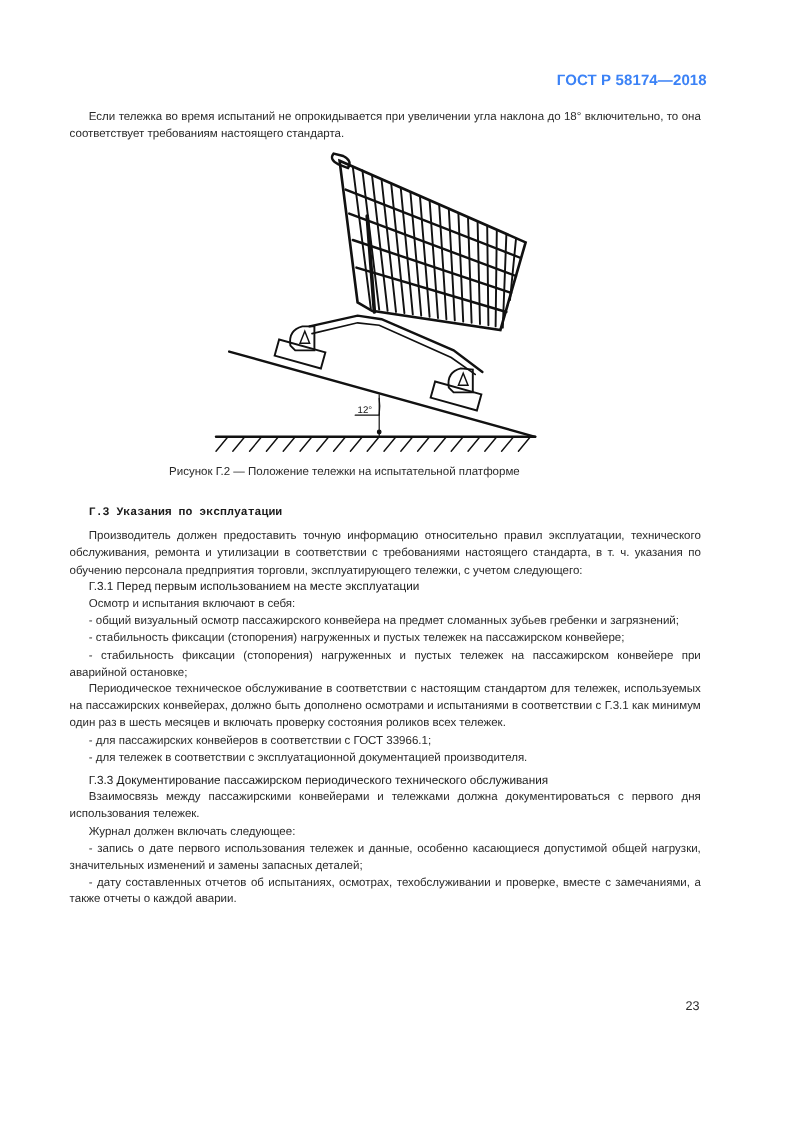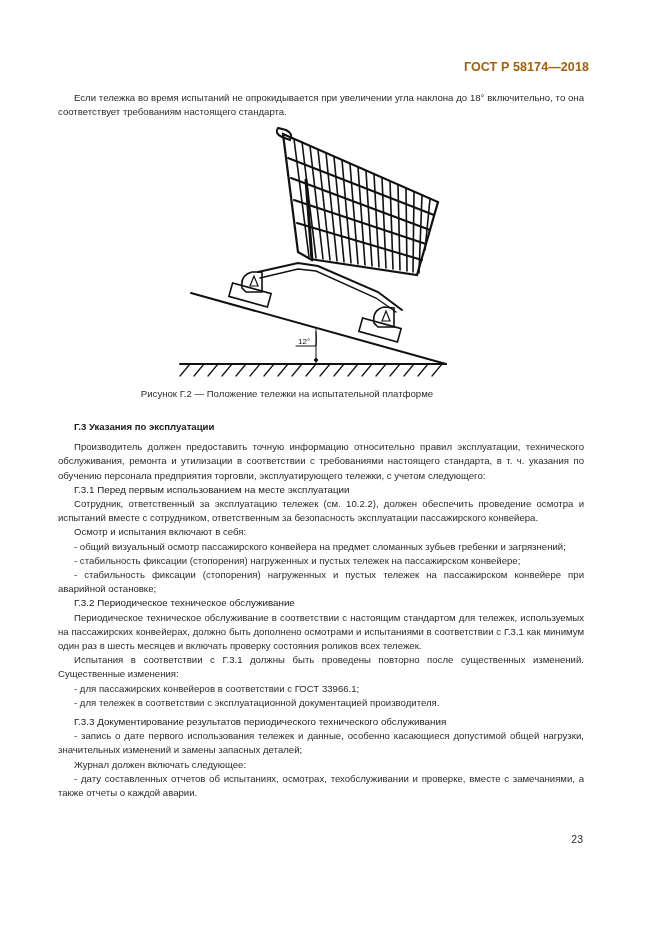--- a/index.html
+++ b/index.html
@@ -1,21 +1,21 @@
 <!DOCTYPE html>
 <html><head>
 <meta charset="utf-8">
 <style>
   html, body { margin: 0; padding: 0; background: #ffffff; }
   body { width: 661px; height: 935px; position: relative; overflow: hidden;
          font-family: "Liberation Sans", sans-serif; color: #2a2a2a; }
-  .hdr { position: absolute; top: 60px; right: 72px; font-weight: bold; font-size: 12.5px; color: #a16207; letter-spacing: 0.1px; }
+  .hdr { position: absolute; top: 60px; right: 72px; font-weight: bold; font-size: 12.5px; color: #3b82f6; letter-spacing: 0.1px; }
   .txt { position: absolute; left: 58px; width: 526px; font-size: 9.6px; line-height: 14.2px; text-align: justify; }
   .p { text-indent: 16px; margin: 0; }
-  .h { text-indent: 16px; margin: 0; font-weight: bold; color: #1a1a1a; }
+  .h { text-indent: 16px; margin: 0; font-weight: bold; color: #1a1a1a; font-family: Liberation Mono, monospace; }
   .sec { margin: 0 0 0 16px; font-weight: normal; font-size: 9.8px; color: #1a1a1a; }
   .note-label { letter-spacing: 3.2px; }
   .caption { position: absolute; top: 388px; left: 0; width: 574px; text-align: center; font-size: 9.6px; }
   .pnum { position: absolute; top: 833px; right: 78px; font-size: 10.5px; }
   svg.fig { position: absolute; left: 170px; top: 120px; }
 </style>
 </head>
 <body>
 
 <div class="hdr">ГОСТ Р 58174—2018</div>
@@ -105,31 +105,29 @@
   <text x="128" y="224" font-family="Liberation Sans, sans-serif" font-size="8" fill="#111">12°</text>
 </svg>
 
 <div class="caption">Рисунок Г.2 — Положение тележки на испытательной платформе</div>
 
 <div class="txt" style="top:420px;">
   <p class="h" style="margin-bottom:6px;">Г.3 Указания по эксплуатации</p>
   <p class="p">Производитель должен предоставить точную информацию относительно правил эксплуатации, технического обслуживания, ремонта и утилизации в соответствии с требованиями настоящего стандарта, в т. ч. указания по обучению персонала предприятия торговли, эксплуатирующего тележки, с учетом следующего:</p>
 
   <p class="sec">Г.3.1 Перед первым использованием на месте эксплуатации</p>
-  <p class="p">Сотрудник, ответственный за эксплуатацию тележек (см. 10.2.2), должен обеспечить проведение осмотра и испытаний вместе с сотрудником, ответственным за безопасность эксплуатации пассажирского конвейера.</p>
   <p class="p">Осмотр и испытания включают в себя:</p>
   <p class="p">- общий визуальный осмотр пассажирского конвейера на предмет сломанных зубьев гребенки и загрязнений;</p>
   <p class="p">- стабильность фиксации (стопорения) нагруженных и пустых тележек на пассажирском конвейере;</p>
   <p class="p">- стабильность фиксации (стопорения) нагруженных и пустых тележек на пассажирском конвейере при аварийной остановке;</p>
 
-  <p class="sec">Г.3.2 Периодическое техническое обслуживание</p>
   <p class="p">Периодическое техническое обслуживание в соответствии с настоящим стандартом для тележек, используемых на пассажирских конвейерах, должно быть дополнено осмотрами и испытаниями в соответствии с Г.3.1 как минимум один раз в шесть месяцев и включать проверку состояния роликов всех тележек.</p>
-  <p class="p">Испытания в соответствии с Г.3.1 должны быть проведены повторно после существенных изменений. Существенные изменения:</p>
   <p class="p">- для пассажирских конвейеров в соответствии с ГОСТ 33966.1;</p>
   <p class="p">- для тележек в соответствии с эксплуатационной документацией производителя.</p>
 
-  <p class="sec" style="margin-top:5px;">Г.3.3 Документирование результатов периодического технического обслуживания</p>
+  <p class="sec" style="margin-top:5px;">Г.3.3 Документирование пассажирском периодического технического обслуживания</p>
+  <p class="p">Взаимосвязь между пассажирскими конвейерами и тележками должна документироваться с первого дня использования тележек.</p>
+  <p class="p">Журнал должен включать следующее:</p>
   <p class="p">- запись о дате первого использования тележек и данные, особенно касающиеся допустимой общей нагрузки, значительных изменений и замены запасных деталей;</p>
-  <p class="p">Журнал должен включать следующее:</p>
   <p class="p">- дату составленных отчетов об испытаниях, осмотрах, техобслуживании и проверке, вместе с замечаниями, а также отчеты о каждой аварии.</p>
 </div>
 
 <div class="pnum">23</div>
 
 </body></html>

